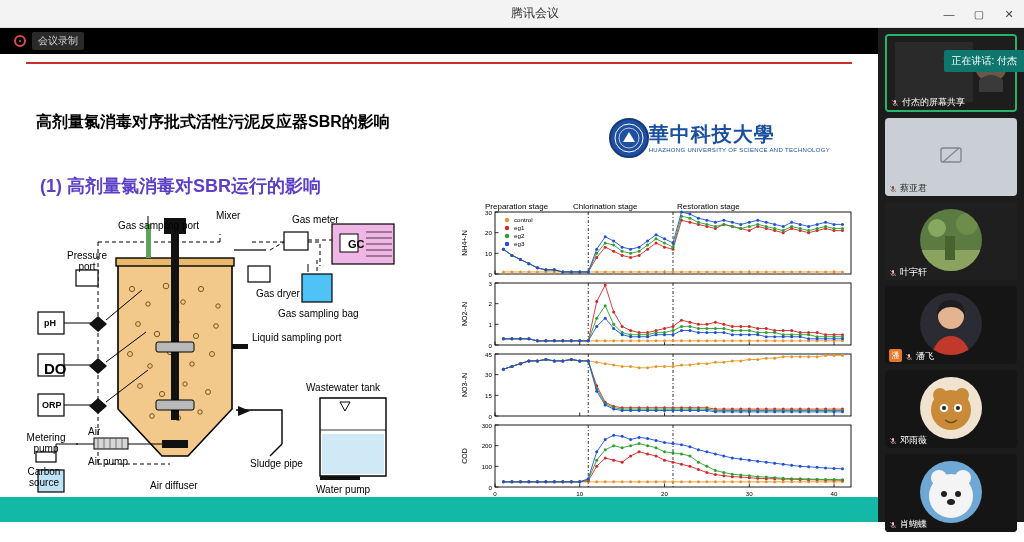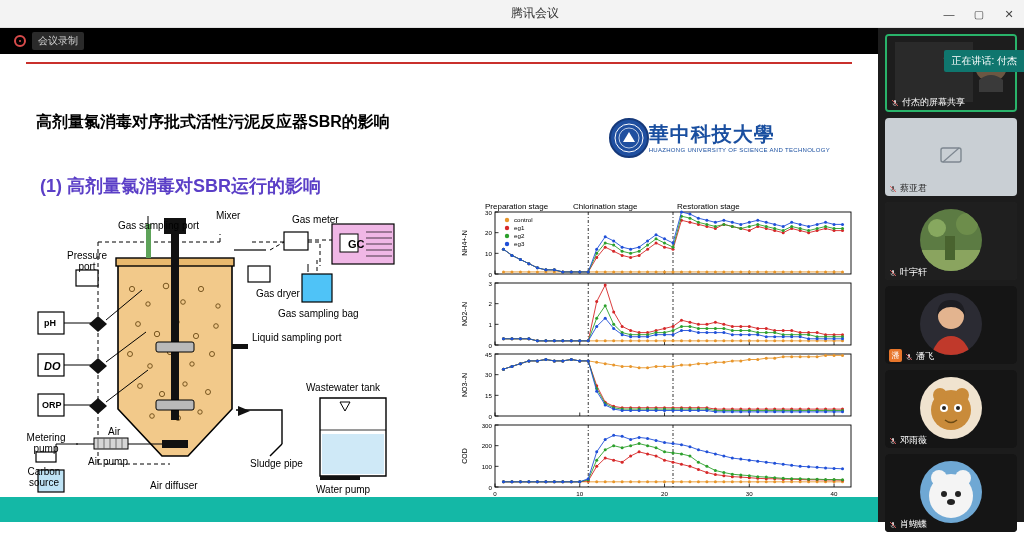--- a/index.html
+++ b/index.html
@@ -341,27 +341,27 @@
           <path d="M36 258 L36 250 L58 250" stroke="#000" stroke-width="1" fill="none"></path>
         </svg>
 
         <div class="dlabel" style="left:98px; top:26px;">Gas sampling port</div>
         <div class="dlabel" style="left:196px; top:16px;">Mixer</div>
         <div class="dlabel" style="left:272px; top:20px;">Gas meter</div>
         <div class="dlabel b" style="left:328px; top:44px; font-size:11px;">GC</div>
         <div class="dlabel" style="left:38px; top:56px; width:58px; white-space:normal; text-align:center;">Pressure port</div>
         <div class="dlabel" style="left:236px; top:94px;">Gas dryer</div>
         <div class="dlabel b" style="left:24px; top:124px; font-size:9px;">pH</div>
-        <div class="dlabel b" style="left:24px; top:166px; font-size:11px;font-style:italic;">DO</div>
+        <div class="dlabel b" style="left:24px; top:166px; font-size:15px;">DO</div>
         <div class="dlabel b" style="left:22px; top:206px; font-size:9px;">ORP</div>
         <div class="dlabel" style="left:258px; top:114px;">Gas sampling bag</div>
         <div class="dlabel" style="left:232px; top:138px;">Liquid sampling port</div>
         <div class="dlabel" style="left:286px; top:188px;">Wastewater tank</div>
         <div class="dlabel" style="left:4px; top:238px; width:44px; white-space:normal; text-align:center;">Metering pump</div>
-        <div class="dlabel" style="left:88px; top:232px;">Air</div>
+        <div class="dlabel" style="left:68px; top:232px;">Air</div>
         <div class="dlabel" style="left:68px; top:262px;">Air pump</div>
         <div class="dlabel" style="left:4px; top:272px; width:40px; white-space:normal; text-align:center;">Carbon source</div>
         <div class="dlabel" style="left:130px; top:286px;">Air diffuser</div>
         <div class="dlabel" style="left:230px; top:264px;">Sludge pipe</div>
         <div class="dlabel" style="left:296px; top:290px;">Water pump</div>
       </div>
 
       <div class="charts">
         <div class="stage-head" style="left:18px;padding-left:12px;">Preparation stage</div>
         <div class="stage-head" style="left:118px;">Chlorination stage</div>

